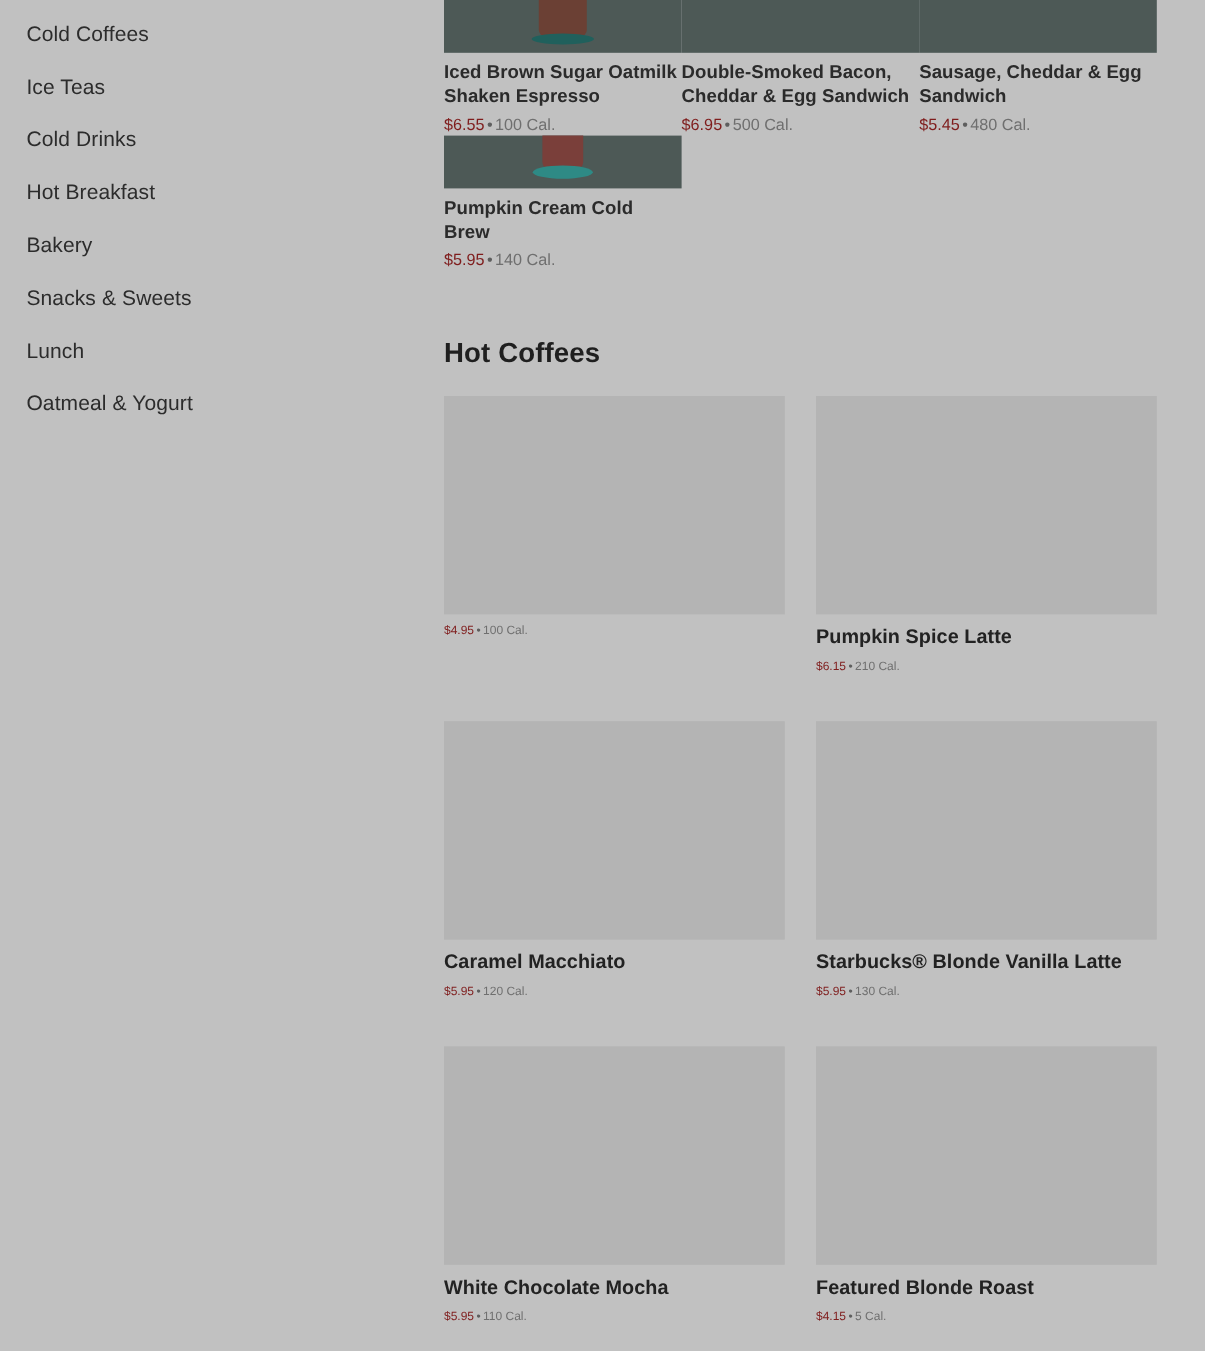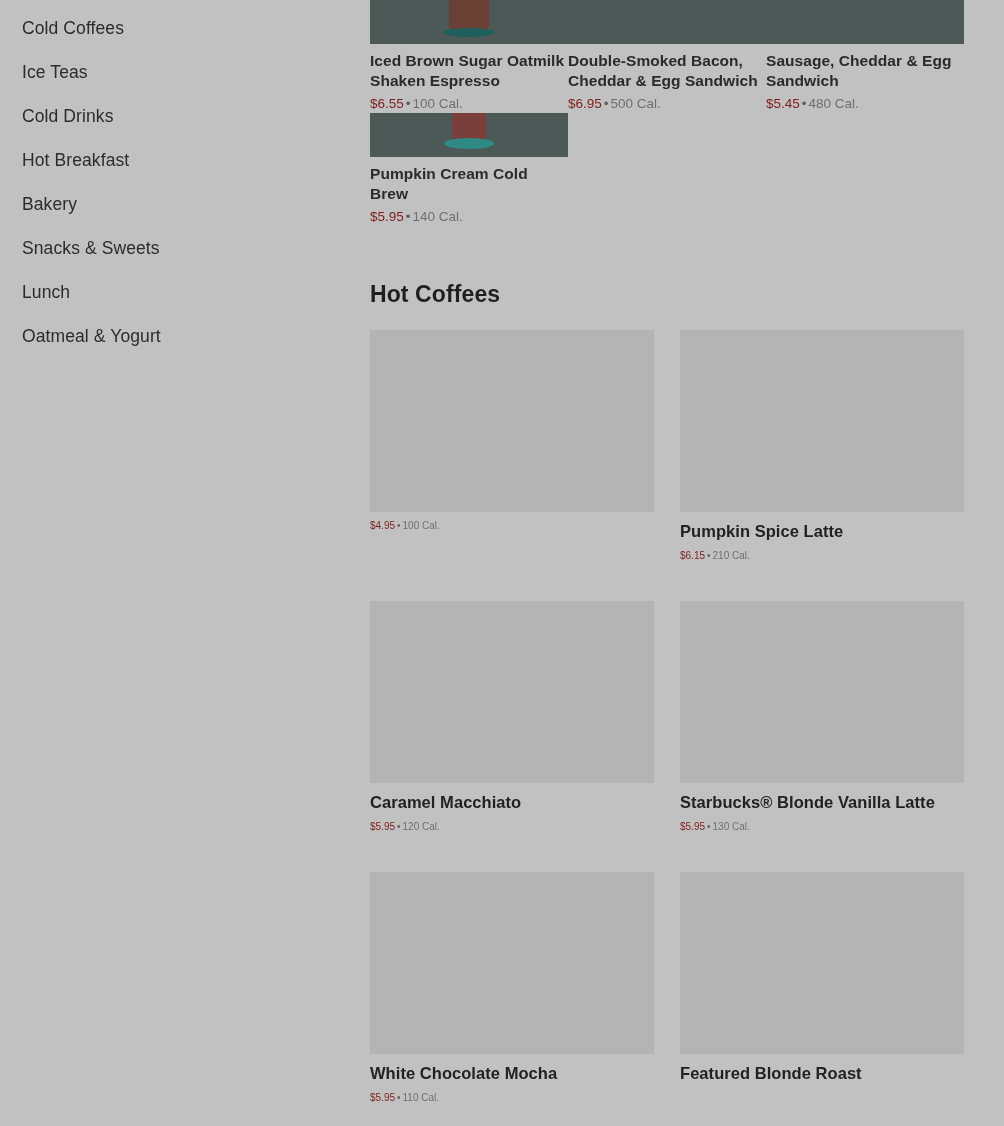--- a/index.html
+++ b/index.html
@@ -273,20 +273,23 @@
         <div class="product-thumb"></div>
         <div class="product-name">White Chocolate Mocha</div>
         <div class="meta">
           <span class="price">$5.95</span><span class="dot">•</span><span class="cal">110 Cal.</span>
         </div>
       </div>
 
       <div class="product">
         <div class="product-thumb"></div>
         <div class="product-name">Featured Blonde Roast</div>
+        <div class="meta">
+          <span class="price">$4.15</span><span class="dot">•</span><span class="cal">5 Cal.</span>
+        </div>
       </div>
 
       <div class="row-gap"></div>
       <div class="row-gap"></div>
 
       <div class="product">
         <div class="product-thumb"></div>
       </div>
 
       <div class="product">

